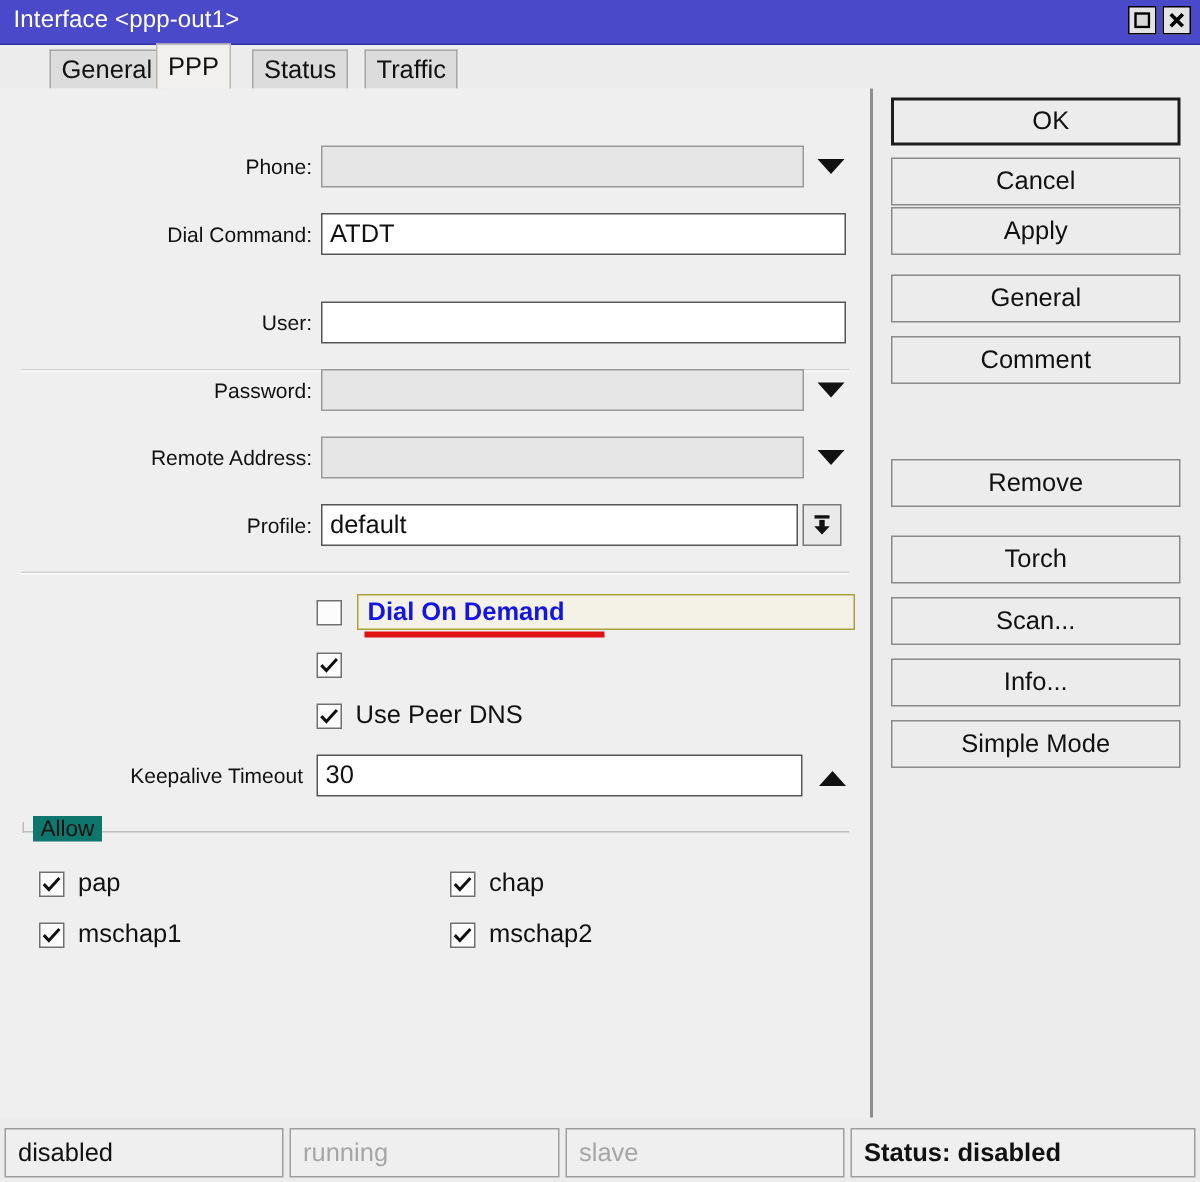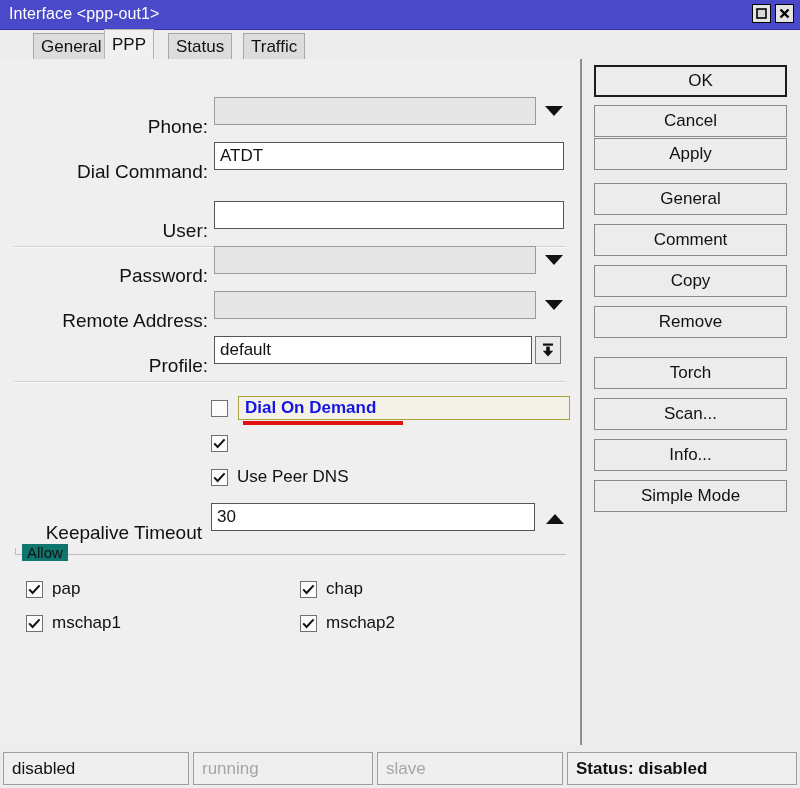--- a/index.html
+++ b/index.html
@@ -60,22 +60,22 @@
     background:#8e8e8e;
   }
   .btnpane{
     position:absolute;left:583px;top:59px;width:217px;height:686px;
     background:#ececec;
   }
 
   
   .row{position:absolute;height:30px;}
   .lbl{
-    position:absolute;right:0;top:16px;height:30px;line-height:30px;
-    font-size:19px;color:#111;white-space:nowrap;
+    position:absolute;right:0;top:0;height:30px;line-height:30px;
+    font-size:14px;color:#111;white-space:nowrap;
   }
   .fld{
     position:absolute;height:28px;box-sizing:border-box;
     border:1px solid #888;
     background:#ffffff;
     font-size:17px;color:#111;
     line-height:26px;padding:0 5px;
     overflow:hidden;white-space:nowrap;
   }
   .fld.disabled{background:#e6e6e6;border-color:#9a9a9a;color:#555;}
@@ -317,21 +317,20 @@
   </div>
 
   <div class="vdiv"></div>
 
   <div class="btnpane">
     <div class="btn def" style="top:6px;">OK</div>
     <div class="btn" style="top:46px;">Cancel</div>
     <div class="btn" style="top:79px;">Apply</div>
     <div class="btn" style="top:124px;">General</div>
     <div class="btn" style="top:165px;">Comment</div>
-    <div class="btn" style="top:206px;">Copy</div>
     <div class="btn" style="top:247px;">Remove</div>
     <div class="btn" style="top:298px;">Torch</div>
     <div class="btn" style="top:339px;">Scan...</div>
     <div class="btn" style="top:380px;">Info...</div>
     <div class="btn" style="top:421px;">Simple Mode</div>
   </div>
 
   <div class="statusbar">
     <div class="spane" style="left:3px;width:186px;">disabled</div>
     <div class="spane muted" style="left:193px;width:180px;">running</div>

